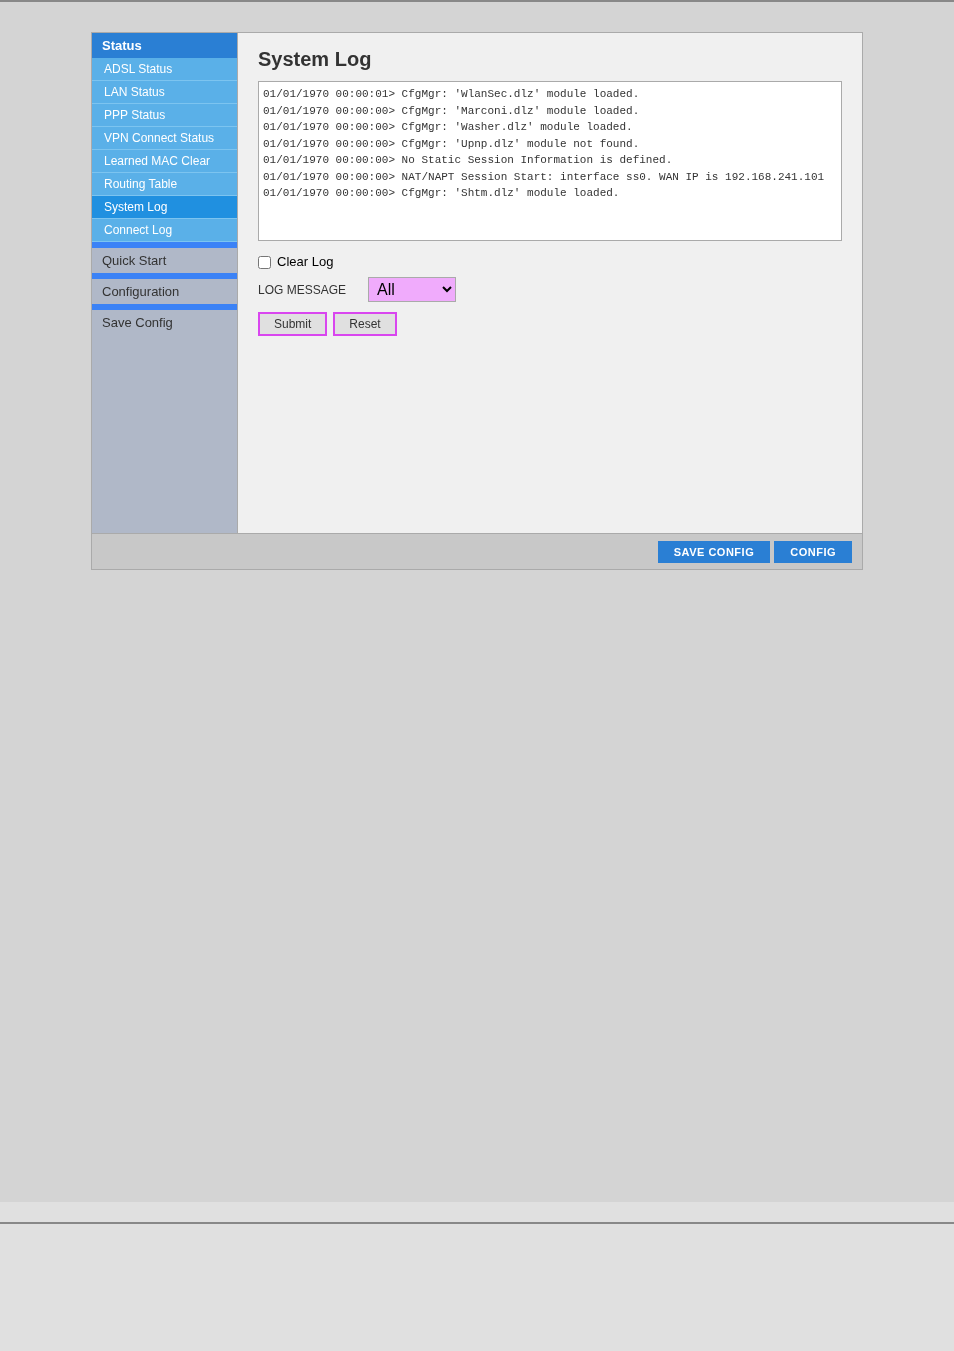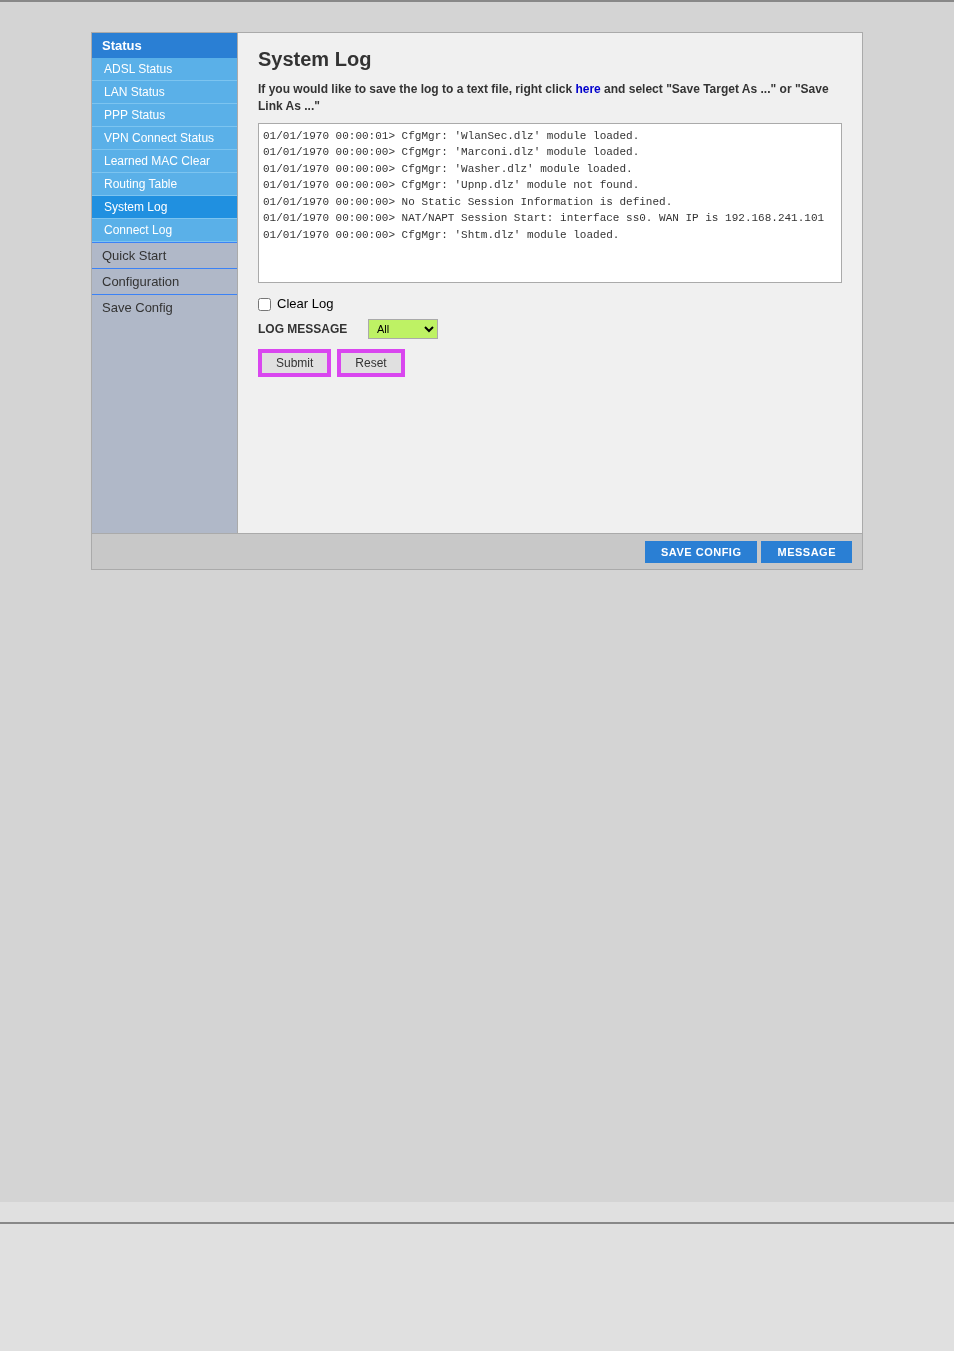--- a/index.html
+++ b/index.html
@@ -59,21 +59,21 @@
     .sidebar-item.active {
       background: #2090e0;
     }
 
     .sidebar-group-header2 {
       background: #b0b8c8;
       color: #333;
       font-size: 13px;
       padding: 5px 10px;
       cursor: pointer;
-      border-top: 1px solid #3b82f6;
+      border-top: 6px solid #3b82f6;
     }
 
     
     .main-content {
       flex: 1;
       background: #f0f0f0;
       padding: 15px 20px;
       border-left: 1px solid #aaa;
     }
 
@@ -131,41 +131,41 @@
 
     .log-message-row {
       display: flex;
       align-items: center;
       margin-bottom: 10px;
       gap: 10px;
     }
 
     .log-message-label {
       font-size: 12px;
-      font-weight: bold;
+      font-weight: normal;
       color: #333;
       min-width: 100px;
     }
 
     .log-message-select {
-      font-size: 11px;
+      font-size: 16px;
       padding: 2px 4px;
       border: 1px solid #aaa;
-      background: #bef264;
+      background: #f0abfc;
     }
 
     .button-row {
       display: flex;
       gap: 6px;
     }
 
     .btn {
       font-size: 12px;
       padding: 3px 14px;
-      border: 4px solid #d946ef;
+      border: 2px solid #d946ef;
       background: #e0e0e0;
       cursor: pointer;
       color: #333;
     }
 
     
     .bottom-bar {
       background: #c8c8c8;
       border-top: 1px solid #aaa;
       height: 36px;
@@ -226,24 +226,20 @@
 
         <div class="sidebar-group-header2">Quick Start</div>
         <div class="sidebar-group-header2">Configuration</div>
         <div class="sidebar-group-header2">Save Config</div>
       </div>
 
       <div class="main-content">
         <div class="page-title">System Log</div>
 
 
-        <div class="save-log-text">
-          <span>If you would like to save the log to a text file, right click</span>
-          <a href="#">here</a><span> and select "Save Target As ..." or "Save Link As ..."</span>
-        </div>
 
         <textarea class="log-box" readonly="" style="">01/01/1970 00:00:01&gt; CfgMgr: 'WlanSec.dlz' module loaded.
 01/01/1970 00:00:00&gt; CfgMgr: 'Marconi.dlz' module loaded.
 01/01/1970 00:00:00&gt; CfgMgr: 'Washer.dlz' module loaded.
 01/01/1970 00:00:00&gt; CfgMgr: 'Upnp.dlz' module not found.
 01/01/1970 00:00:00&gt; No Static Session Information is defined.
 01/01/1970 00:00:00&gt; NAT/NAPT Session Start: interface ss0. WAN IP is 192.168.241.101
 01/01/1970 00:00:00&gt; CfgMgr: 'Shtm.dlz' module loaded.</textarea>
 
         <div class="clear-log-row">
@@ -262,18 +258,18 @@
 
         <div class="button-row">
           <button class="btn">Submit</button>
           <button class="btn">Reset</button>
         </div>
       </div>
     </div>
 
     <div class="bottom-bar">
       <button class="bottom-btn">SAVE CONFIG</button>
-      <button class="bottom-btn restart">MESSAGE</button>
+      <button class="bottom-btn restart">CONFIG</button>
     </div>
   </div>
 </div>
 
 <hr class="bottom-hr">
 
 </body></html>

